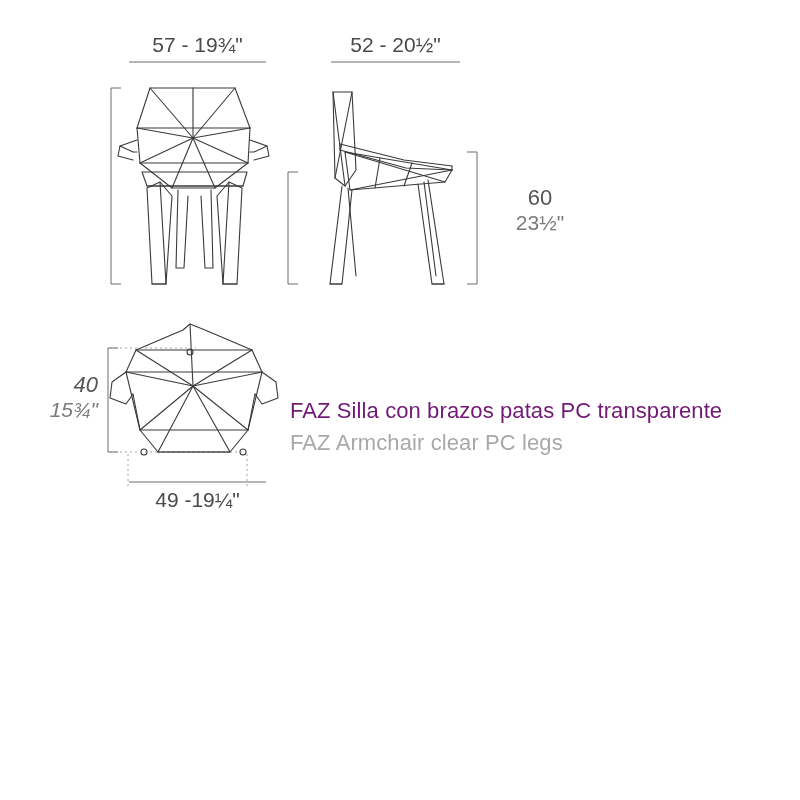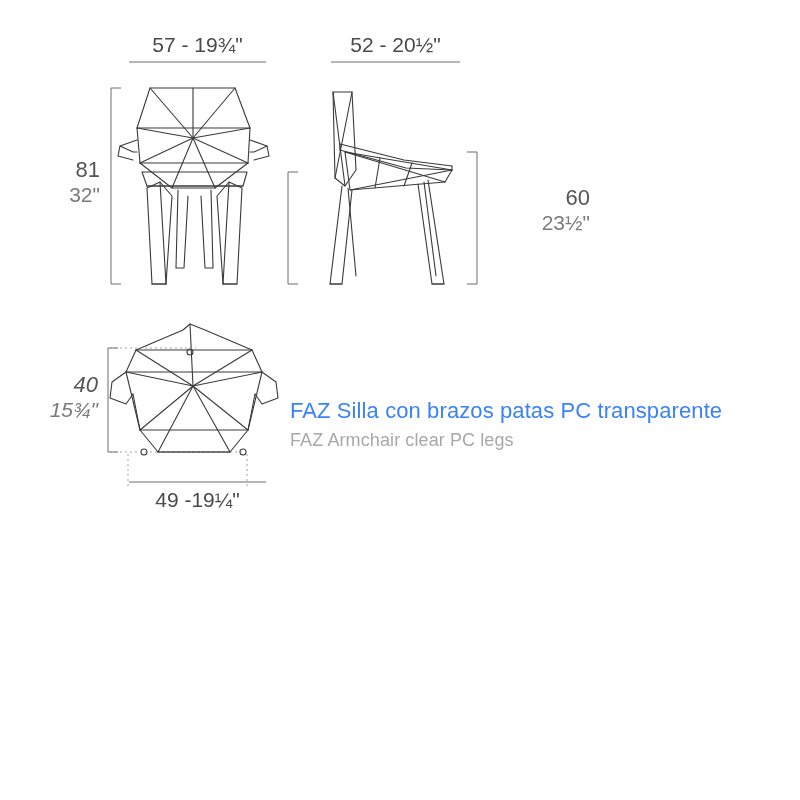--- a/index.html
+++ b/index.html
@@ -41,41 +41,41 @@
   }
   .dim-side .sub {
     display: block;
     font-size: 21px;
     color: #7a7a7a;
   }
   .dim-left-block {
     text-align: right;
   }
   .dim-right-block {
-    text-align: right;
+    text-align: center;
   }
   .dim-right-block .sub {
     display: block;
     font-size: 21px;
     color: #7a7a7a;
   }
   .caption {
     position: absolute;
     left: 290px;
     top: 398px;
     width: 500px;
   }
   .caption .es {
     font-size: 22px;
-    color: #3b82f6;
+    color: #701a75;
     letter-spacing: 0.1px;
     white-space: nowrap;
   }
   .caption .en {
-    font-size: 18px;
+    font-size: 22px;
     color: #a8a8a8;
     letter-spacing: 0.1px;
     white-space: nowrap;
     margin-top: 6px;
   }
   svg { display: block; }
 </style>
 </head>
 <body>
 
@@ -205,24 +205,20 @@
   </svg>
 
   <div class="dim-text dim-top" style="left:129px; top:33px; width:137px;">
     <span>57 - 19¾"</span>
   </div>
 
   <div class="dim-text dim-top" style="left:331px; top:33px; width:129px;">
     <span>52 - 20½"</span>
   </div>
 
-  <div class="dim-text dim-side dim-left-block" style="left:20px; top:158px; width:80px;">
-    <span>81</span>
-    <span class="sub">32"</span>
-  </div>
 
 
   <div class="dim-text dim-side dim-right-block" style="left:490px; top:186px; width:100px;">
     <span>60</span>
     <span class="sub">23½"</span>
   </div>
 
   <div class="dim-text dim-side dim-left-block" style="left:14px; top:373px; width:84px;font-style:italic;">
     <span>40</span>
     <span class="sub">15¾"</span>

